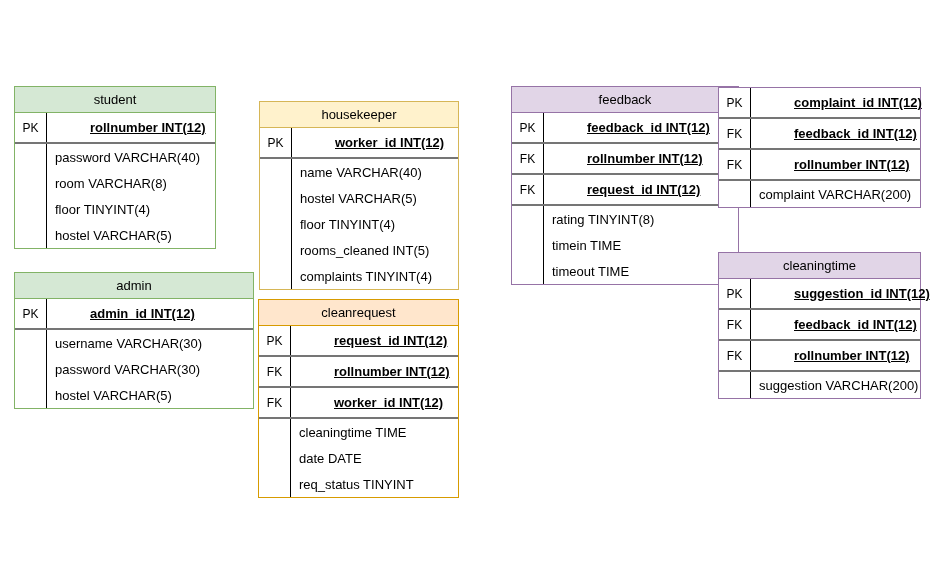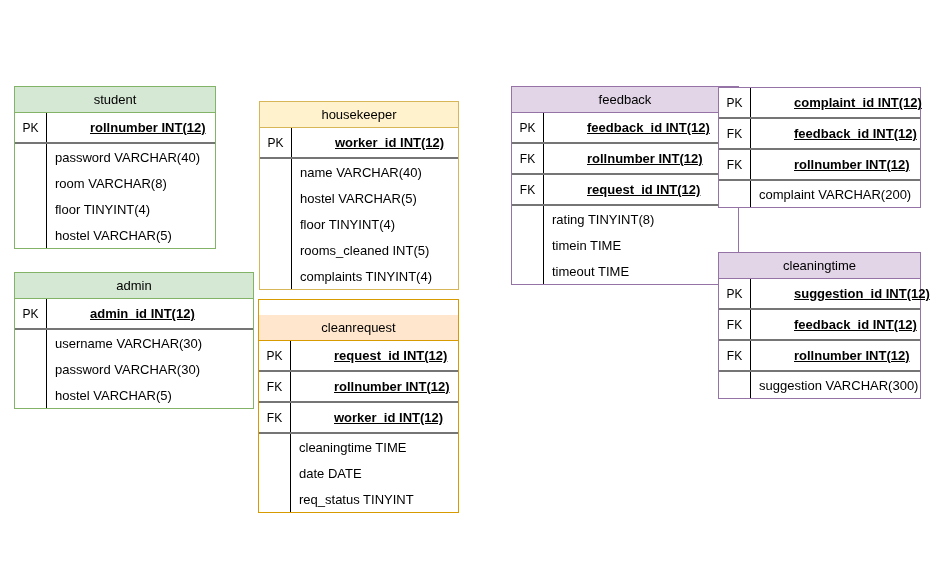--- a/index.html
+++ b/index.html
@@ -133,21 +133,21 @@
       <div class="erow attrrow">
         <div class="kcol"></div>
         <div class="fcol">rooms_cleaned INT(5)</div>
       </div>
       <div class="erow attrrow">
         <div class="kcol"></div>
         <div class="fcol">complaints TINYINT(4)</div>
       </div>
     </div>
     <div class="etable" style="left: 258px; top: 299px; width: 201px; border-color: rgb(215, 155, 0);">
-      <div class="etitle" style="background: rgb(255, 230, 204); border-bottom-color: rgb(215, 155, 0); margin-top: 15px;">cleanrequest</div>
+      <div class="etitle" style="background: rgb(255, 230, 204); border-bottom-color: rgb(215, 155, 0);">cleanrequest</div>
       <div class="erow keyrow">
         <div class="kcol">PK</div>
         <div class="fcol keyfield">request_id INT(12)</div>
       </div>
       <div class="erow keyrow">
         <div class="kcol">FK</div>
         <div class="fcol keyfield">rollnumber INT(12)</div>
       </div>
       <div class="erow keyrow">
         <div class="kcol">FK</div>
@@ -220,16 +220,16 @@
       <div class="erow keyrow">
         <div class="kcol">FK</div>
         <div class="fcol keyfield">feedback_id INT(12)</div>
       </div>
       <div class="erow keyrow">
         <div class="kcol">FK</div>
         <div class="fcol keyfield">rollnumber INT(12)</div>
       </div>
       <div class="erow attrrow">
         <div class="kcol"></div>
-        <div class="fcol">suggestion VARCHAR(300)</div>
+        <div class="fcol">suggestion VARCHAR(200)</div>
       </div>
     </div>
   </div>
 
 </body></html>

